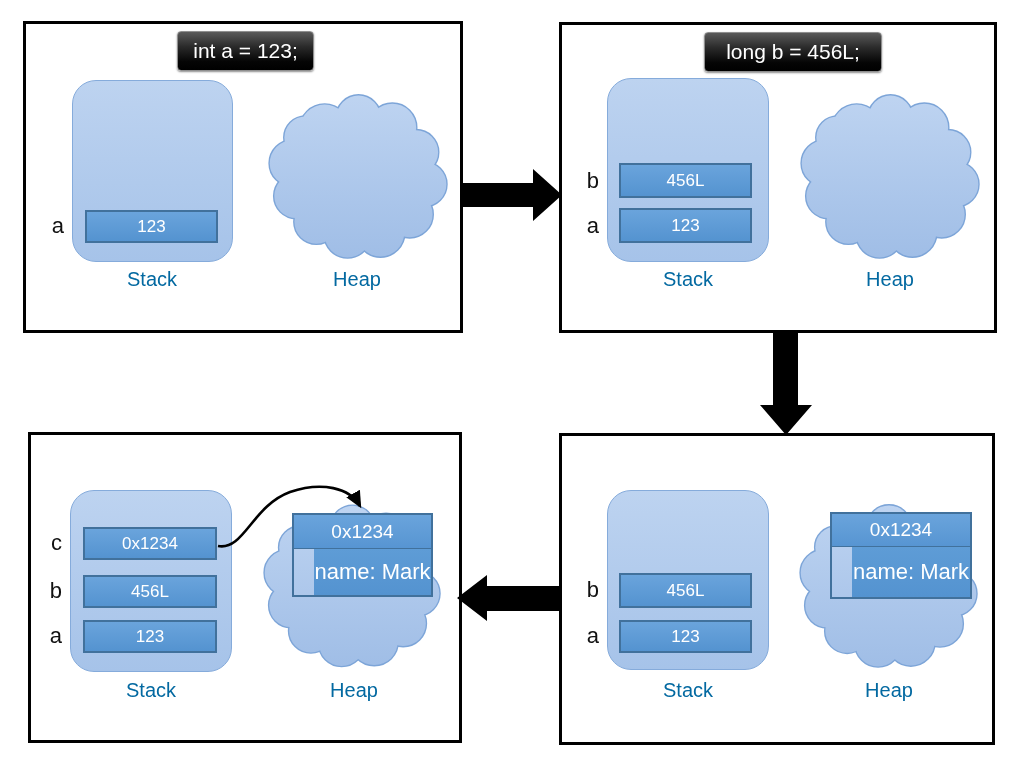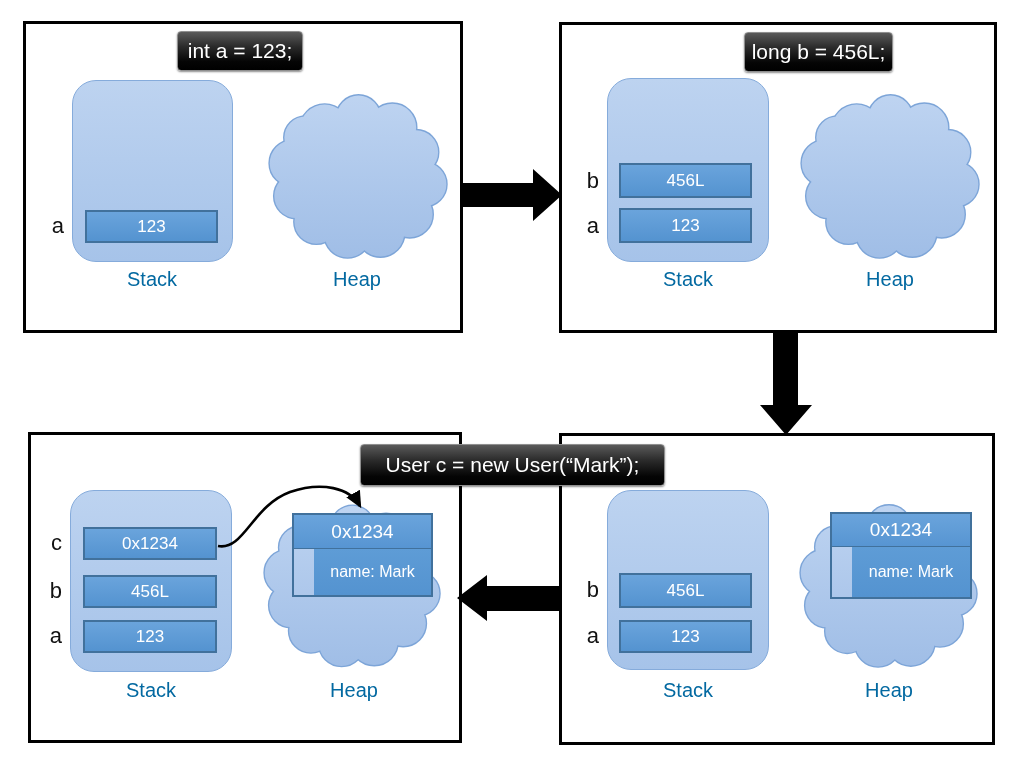--- a/index.html
+++ b/index.html
@@ -46,21 +46,21 @@
     position:absolute; z-index:6;
     border:2px solid #41719c; color:#ffffff; text-align:center;
   }
   .heap-obj .hdr {
     display:flex; align-items:center; justify-content:center;
     background:linear-gradient(180deg,#6aa4dc 0%, #5795d2 100%);
     border-bottom:1.5px solid #41719c; font-size:19px;
   }
   .heap-obj .bdy {
     display:flex; align-items:center; justify-content:center;
-    background:linear-gradient(180deg,#5e9cd6 0%, #5493d0 100%); font-size:16px;margin-left:20px;
+    background:linear-gradient(180deg,#5e9cd6 0%, #5493d0 100%); font-size:22px;margin-left:20px;
   }
   .arrow-svg { position:absolute; z-index:20; }
 </style>
 </head>
 <body>
 
 <svg width="0" height="0" style="position:absolute" aria-hidden="true">
   <defs>
     <linearGradient id="cloudGrad" gradientUnits="userSpaceOnUse" x1="0" y1="0" x2="0" y2="200">
       <stop offset="0" stop-color="#c1d6f2"></stop>
@@ -95,34 +95,34 @@
 
   <div class="panel" style="left:23px; top:21px; width:440px; height:312px;"></div>
   <div class="stack-box" style="left:72px; top:80px; width:161px; height:182px;"></div>
   <svg class="cloud" style="left:267px; top:78px;" width="183" height="185" viewBox="0 0 200 200">
       <use href="#cloudShape"></use>
     </svg>
   <div class="var-label" style="left:30px; top:212px;">a</div>
   <div class="val-box" style="left:85px; top:210px; width:133px; height:33px;">123</div>
   <div class="caption" style="left:152px; top:268px;">Stack</div>
   <div class="caption" style="left:357px; top:268px;">Heap</div>
-  <div class="code-title" style="left:177px; top:31px; width:126px; height:40px;text-align:center;">int a = 123;</div>
+  <div class="code-title" style="left:177px; top:31px; width:137px; height:40px;text-align:center;">int a = 123;</div>
 
   <div class="panel" style="left:559px; top:22px; width:438px; height:311px;"></div>
   <div class="stack-box" style="left:607px; top:78px; width:162px; height:184px;"></div>
   <svg class="cloud" style="left:799px; top:78px;" width="183" height="185" viewBox="0 0 200 200">
       <use href="#cloudShape"></use>
     </svg>
   <div class="var-label" style="left:565px; top:167px;">b</div>
   <div class="val-box" style="left:619px; top:163px; width:133px; height:35px;">456L</div>
   <div class="var-label" style="left:565px; top:212px;">a</div>
   <div class="val-box" style="left:619px; top:208px; width:133px; height:35px;">123</div>
   <div class="caption" style="left:688px; top:268px;">Stack</div>
   <div class="caption" style="left:890px; top:268px;">Heap</div>
-  <div class="code-title" style="left:704px; top:32px; width:149px; height:40px;margin-left:40px;">long b = 456L;</div>
+  <div class="code-title" style="left:704px; top:32px; width:178px; height:40px;">long b = 456L;</div>
 
   <div class="panel" style="left:559px; top:433px; width:436px; height:312px;"></div>
   <div class="stack-box" style="left:607px; top:490px; width:162px; height:180px;"></div>
   <svg class="cloud" style="left:798px; top:487px;" width="182" height="186" viewBox="0 0 200 200">
       <use href="#cloudShape"></use>
     </svg>
   <div class="heap-obj" style="left:830px; top:512px; width:142px;">
     <div class="hdr" style="height:33px;">0x1234</div>
     <div class="bdy" style="height:50px;">name: Mark</div>
   </div>
@@ -148,21 +148,20 @@
   <div class="val-box" style="left:83px; top:575px; width:134px; height:33px;">456L</div>
   <div class="var-label" style="left:28px; top:622px;">a</div>
   <div class="val-box" style="left:83px; top:620px; width:134px; height:33px;">123</div>
   <div class="caption" style="left:151px; top:679px;">Stack</div>
   <div class="caption" style="left:354px; top:679px;">Heap</div>
 
   <svg class="arrow-svg" style="left:210px; top:480px;" width="160" height="75" viewBox="0 0 160 75">
     <path d="M 8 66 C 34 71, 42 26, 80 12 C 112 1, 140 8, 150 26" fill="none" stroke="#000" stroke-width="2.6" marker-end="url(#arrowHead)"></path>
   </svg>
 
-  <div class="code-title" style="left:360px; top:444px; width:305px; height:42px;">User c = new User(“Mark”);</div>
 
   <svg class="arrow-svg" style="left:460px; top:169px;" width="102" height="52" viewBox="0 0 102 52">
     <polygon points="0,14 73,14 73,0 102,26 73,52 73,38 0,38" fill="#000"></polygon>
   </svg>
   <svg class="arrow-svg" style="left:760px; top:333px;" width="52" height="102" viewBox="0 0 52 102">
     <polygon points="13,0 38,0 38,72 52,72 26,102 0,72 13,72" fill="#000"></polygon>
   </svg>
   <svg class="arrow-svg" style="left:455px; top:573px;" width="105" height="50" viewBox="0 0 105 50">
     <polygon points="2,25 32,2 32,13 105,13 105,38 32,38 32,48" fill="#000"></polygon>
   </svg>

